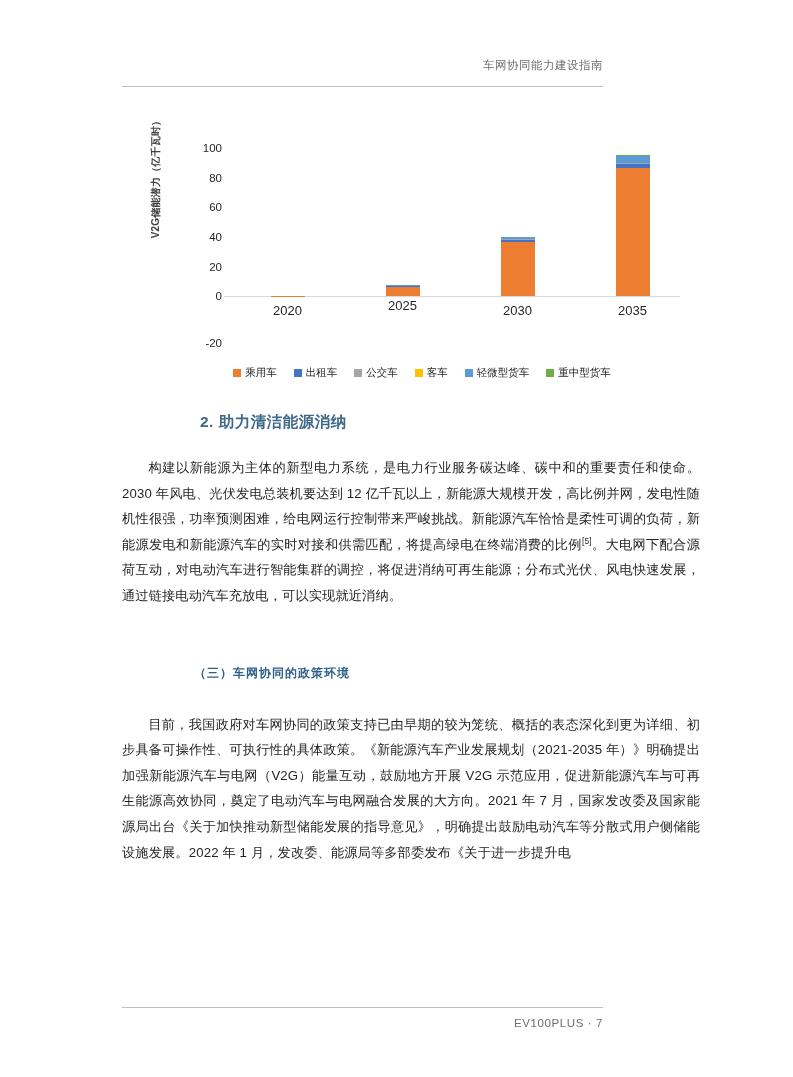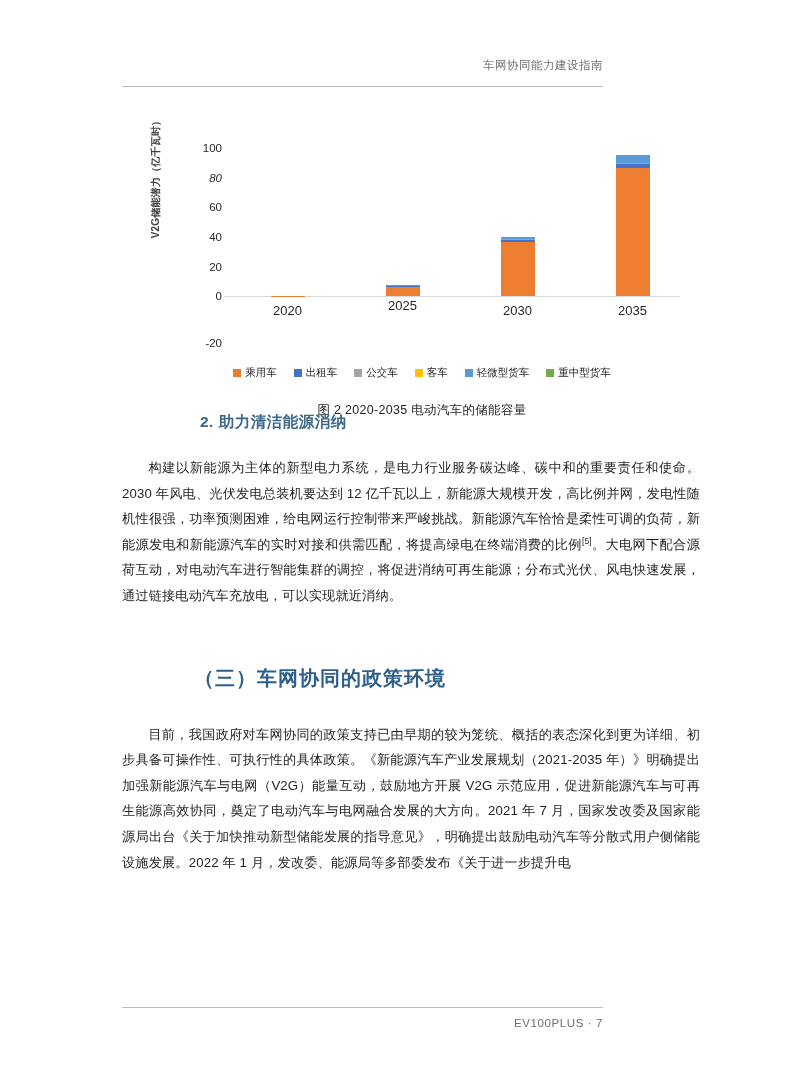--- a/index.html
+++ b/index.html
@@ -179,21 +179,21 @@
     text-justify: inter-ideograph;
     letter-spacing: 0.15px;
   }
   p.body.indent { text-indent: 2em; }
   sup {
     font-size: 8.5px;
     vertical-align: super;
     line-height: 0;
   }
   .h2 {
-    font-size: 20px;
+    font-size: 12px;
     font-weight: bold;
     color: #2e5f8a;
     letter-spacing: 1px;
     margin: 56px 0 30px 72px;
   }
 
   
   .footer {
     position: absolute;
     left: 0;
@@ -229,21 +229,21 @@
     <div class="runhead-text">车网协同能力建设指南</div>
     <div class="runhead-rule"></div>
   </div>
 
   <div class="figure">
     <div class="chart">
       <div class="ylabel">V2G储能潜力（亿千瓦时）</div>
       <div class="plot">
         <div id="yticks">
             <div class="ytick" style="top: 0px;">100</div>
-            <div class="ytick" style="top: 29.6667px; font-style: italic;">80</div>
+            <div class="ytick" style="top: 29.6667px;">80</div>
             <div class="ytick" style="top: 59.3333px;">60</div>
             <div class="ytick" style="top: 89px;">40</div>
             <div class="ytick" style="top: 118.667px;">20</div>
             <div class="ytick" style="top: 148.333px;">0</div>
             <div class="ytick" style="top: 195px; text-align: right;">-20</div>
           </div>
         <div class="zeroline" id="zeroline" style="top: 148.333px;"></div>
         <div class="bars" id="bars">
             <div class="barslot">
               <div class="barstack" style="top: 147.607px; height: 0.726833px;">
@@ -313,21 +313,20 @@
         </div>
         <div class="legend-item">
           <span class="swatch" style="background: rgb(91, 155, 213);"></span>
           <span>轻微型货车</span>
         </div>
         <div class="legend-item">
           <span class="swatch" style="background: rgb(112, 173, 71);"></span>
           <span>重中型货车</span>
         </div>
       </div>
-    <div class="figcaption">图 2 2020-2035 电动汽车的储能容量</div>
   </div>
 
   <div class="content">
     <h3 class="h3">2. 助力清洁能源消纳</h3>
     <p class="body indent"><span>构建以新能源为主体的新型电力系统，是电力行业服务碳达峰、碳中和的重要责任和使命。2030 年风电、光伏发电总装机要达到 12 亿千瓦以上，新能源大规模开发，高比例并网，发电性随机性很强，功率预测困难，给电网运行控制带来严峻挑战。新能源汽车恰恰是柔性可调的负荷，新能源发电和新能源汽车的实时对接和供需匹配，将提高绿电在终端消费的比例</span><sup>[5]</sup><span>。大电网下配合源荷互动，对电动汽车进行智能集群的调控，将促进消纳可再生能源；分布式光伏、风电快速发展，通过链接电动汽车充放电，可以实现就近消纳。</span></p>
 
     <h2 class="h2">（三）车网协同的政策环境</h2>
     <p class="body indent">目前，我国政府对车网协同的政策支持已由早期的较为笼统、概括的表态深化到更为详细、初步具备可操作性、可执行性的具体政策。《新能源汽车产业发展规划（2021-2035 年）》明确提出加强新能源汽车与电网（V2G）能量互动，鼓励地方开展 V2G 示范应用，促进新能源汽车与可再生能源高效协同，奠定了电动汽车与电网融合发展的大方向。2021 年 7 月，国家发改委及国家能源局出台《关于加快推动新型储能发展的指导意见》，明确提出鼓励电动汽车等分散式用户侧储能设施发展。2022 年 1 月，发改委、能源局等多部委发布《关于进一步提升电</p>
   </div>
 

